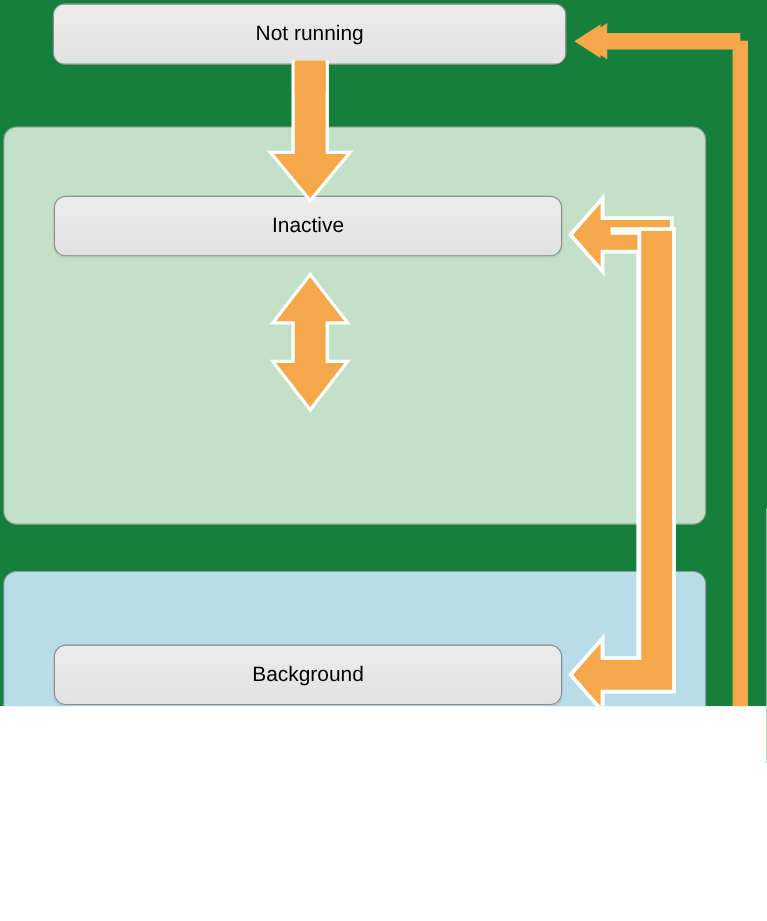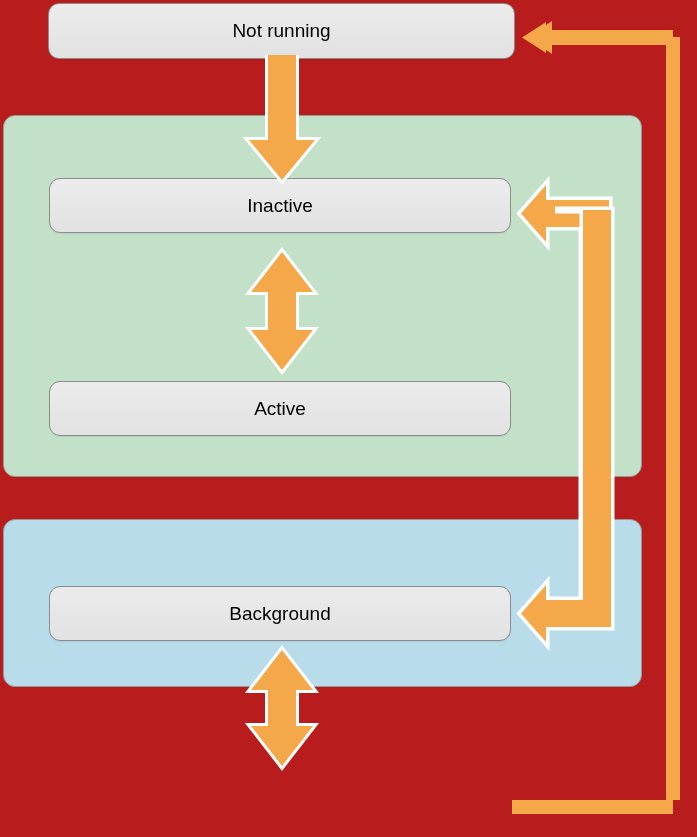--- a/index.html
+++ b/index.html
@@ -7,22 +7,22 @@
     margin: 0;
     padding: 0;
     background: #ffffff;
   }
   body {
     font-family: "Liberation Sans", sans-serif;
   }
   #diagram-root {
     position: relative;
     width: 697px;
-    height: 837px;
-    background: #b91c1c;
+    height: 642px;
+    background: #15803d;
     overflow: hidden;
   }
   .svg-layer {
     position: absolute;
     left: 0;
     top: 0;
     width: 697px;
     height: 837px;
   }
   .arrows-under { z-index: 1; }
@@ -88,21 +88,20 @@
   <div class="group-box group-background" style="left:3px; top:519px; width:639px; height:168px;"></div>
 
   <div class="group-title" style="left:52px; top:139px;">Foreground</div>
 
   <div class="group-title" style="left:52px; top:542px;">Background</div>
 
   <div class="state-box" style="left:48px; top:3px; width:467px; height:56px;">Not running</div>
 
   <div class="state-box" style="left:49px; top:178px; width:462px; height:55px;">Inactive</div>
 
-  <div class="state-box" style="left:49px; top:381px; width:462px; height:55px;">Active</div>
 
   <div class="state-box" style="left:49px; top:586px; width:462px; height:55px;">Background</div>
 
 
   <svg class="svg-layer arrows-over" viewBox="0 0 697 837" width="697" height="837">
 
     <g>
       <path d="M 268 58
                L 296 58
                L 296 140

